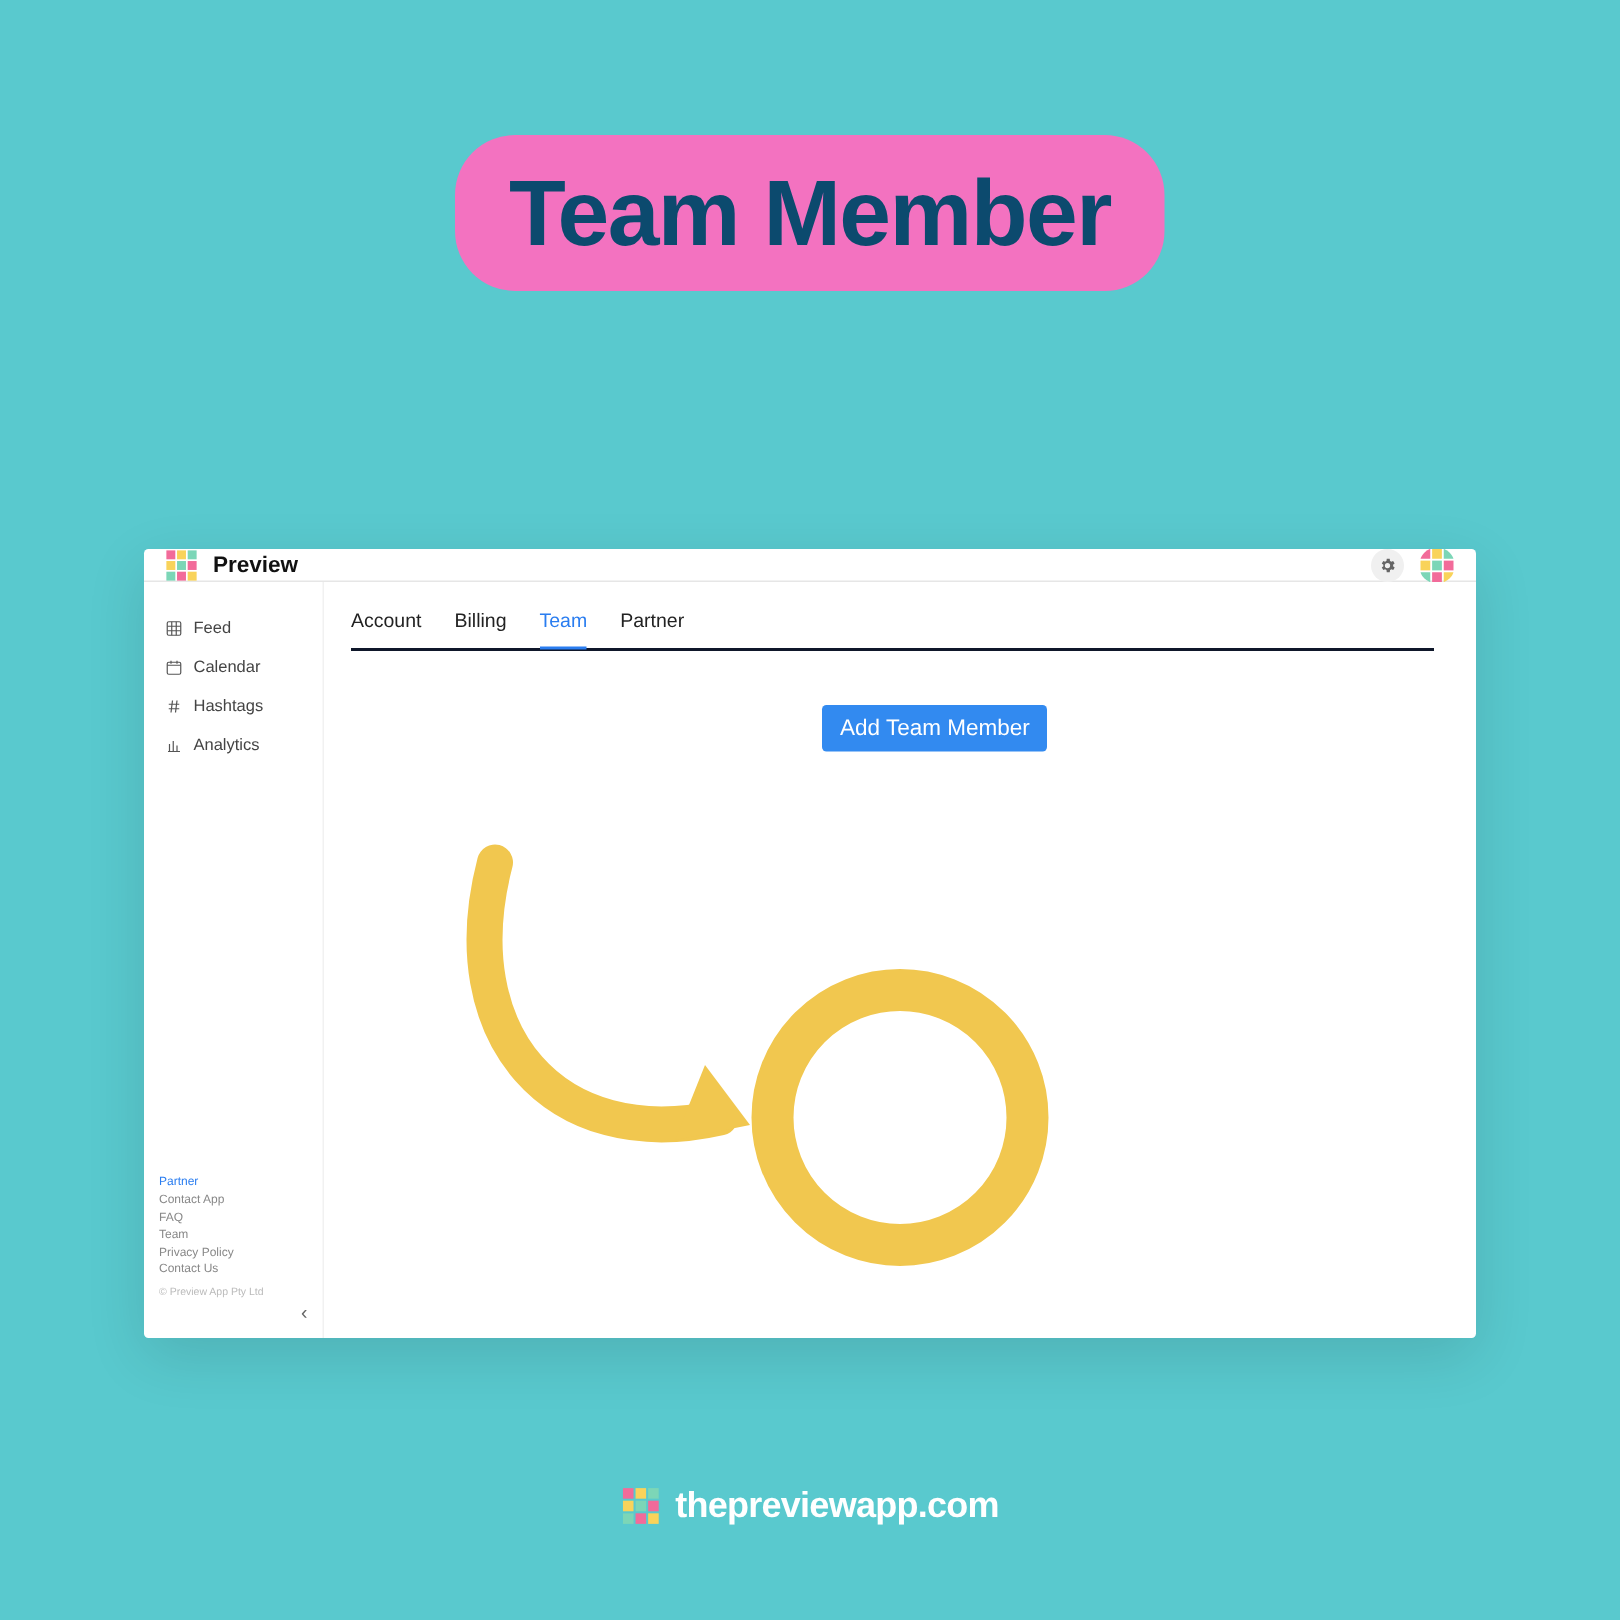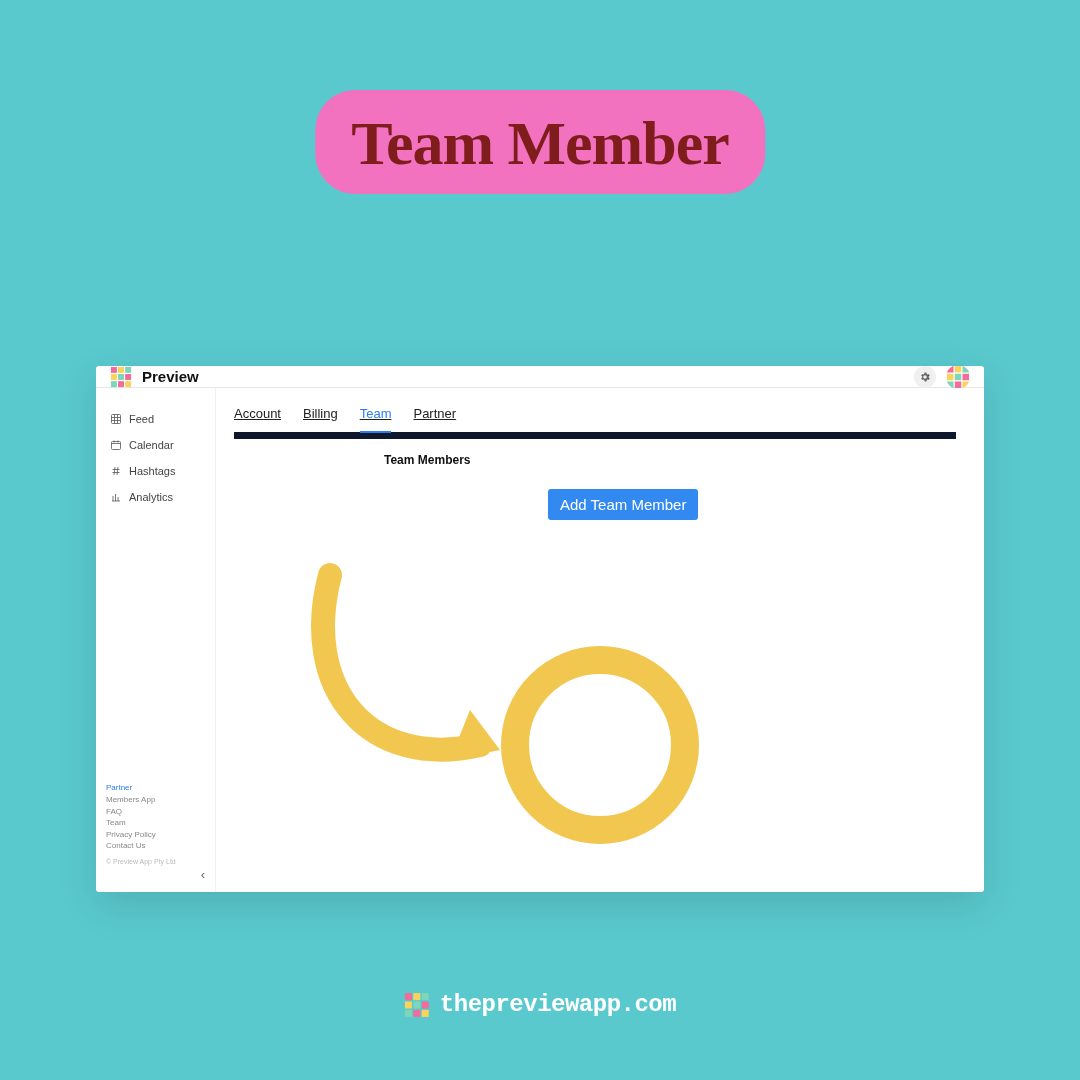--- a/index.html
+++ b/index.html
@@ -31,21 +31,21 @@
   .banner .pill.top { margin-bottom: -30px; z-index: 2; position: relative; }
   .banner .pill.bottom { padding: 22px 36px 20px 36px; }
   .banner .word {
     font-weight: 900;
     font-size: 62px;
     letter-spacing: -1px;
     line-height: 1;
     white-space: nowrap;
   }
   .banner .word.white { color: #fff; }
-  .banner .word.yellow { color: #7f1d1d; font-family: Liberation Serif, serif; }
+  .banner .word.yellow { color: #0c4a6e; }
 
   
   .window {
     position: absolute;
     left: 96px;
     top: 366px;
     width: 888px;
     height: 526px;
     background: #fff;
     border-radius: 3px;
@@ -105,24 +105,23 @@
   .copyright { color: #bbb; font-size: 7px; padding: 6px 10px 0 10px;}
   .collapse { text-align: right; padding: 2px 10px 0 0; color: #666; font-size: 13px; }
 
   .main {
     flex: 1;
     padding: 18px 28px 0 18px;
     position: relative;
   }
   .tabs {
     display: flex; gap: 22px;
-    border-bottom: 7px solid #0f172a;
+    border-bottom: 2px solid #0f172a;
     font-size: 13px;
     color: #222;
-    text-decoration: underline;
   }
   .tab { padding: 0 0 10px 0; cursor: pointer; }
   .tab.active { color: #2a7df0; border-bottom: 2px solid #2a7df0; margin-bottom: -1px;}
   .panel { padding: 14px 0 0 150px; }
   .panel-title { font-weight:700; font-size: 12px; color: #111; margin-bottom: 10px;}
   .members-box {
     width: 430px;
     height: 226px;
     border: 1px solid #e1e1e1;
     border-radius: 4px;
@@ -159,21 +158,20 @@
   
   .domain {
     position: absolute;
     left: 50%; transform: translateX(-50%);
     bottom: 62px;
     display: flex; align-items: center; gap: 10px;
   }
   .domain .txt {
     color: #fff; font-weight: 800; font-size: 24px;
     letter-spacing: -0.5px;
-    font-family: Liberation Mono, monospace;
   }
 
   
   .grid-logo { display: block; }
 </style>
 </head>
 <body>
 
 <div class="banner">
   <div class="pill bottom">
@@ -240,41 +238,40 @@
       </div>
       <div class="sideitem">
         <svg viewBox="0 0 24 24">
             <path d="M4 20h16M6 20V10M11 20V6M16 20v-8"></path>
           </svg>
         <span>Analytics</span>
       </div>
       <div class="side-spacer"></div>
       <div class="footer-links">
         <div class="flink partner">Partner</div>
-        <div class="flink">Members App</div>
+        <div class="flink">Contact App</div>
         <div class="flink">FAQ</div>
         <div class="flink">Team</div>
         <div class="flink">Privacy Policy</div>
         <div class="flink">Contact Us</div>
       </div>
       <div class="copyright">© Preview App Pty Ltd</div>
       <div class="collapse">
         <span>‹</span>
       </div>
     </div>
 
     <div class="main">
       <div class="tabs">
         <div class="tab">Account</div>
         <div class="tab">Billing</div>
         <div class="tab active">Team</div>
         <div class="tab">Partner</div>
       </div>
       <div class="panel">
-        <div class="panel-title">Team Members</div>
         <button class="primary-btn">Add Team Member</button>
       </div>
     </div>
   </div>
 </div>
 
 <svg class="overlay" viewBox="0 0 1080 1080">
   <defs>
     <marker id="arrowhead" markerWidth="8" markerHeight="8" refX="4" refY="4" orient="auto">
       <path d="M0,0 L8,4 L0,8 Z" fill="#f1c74f"></path>

